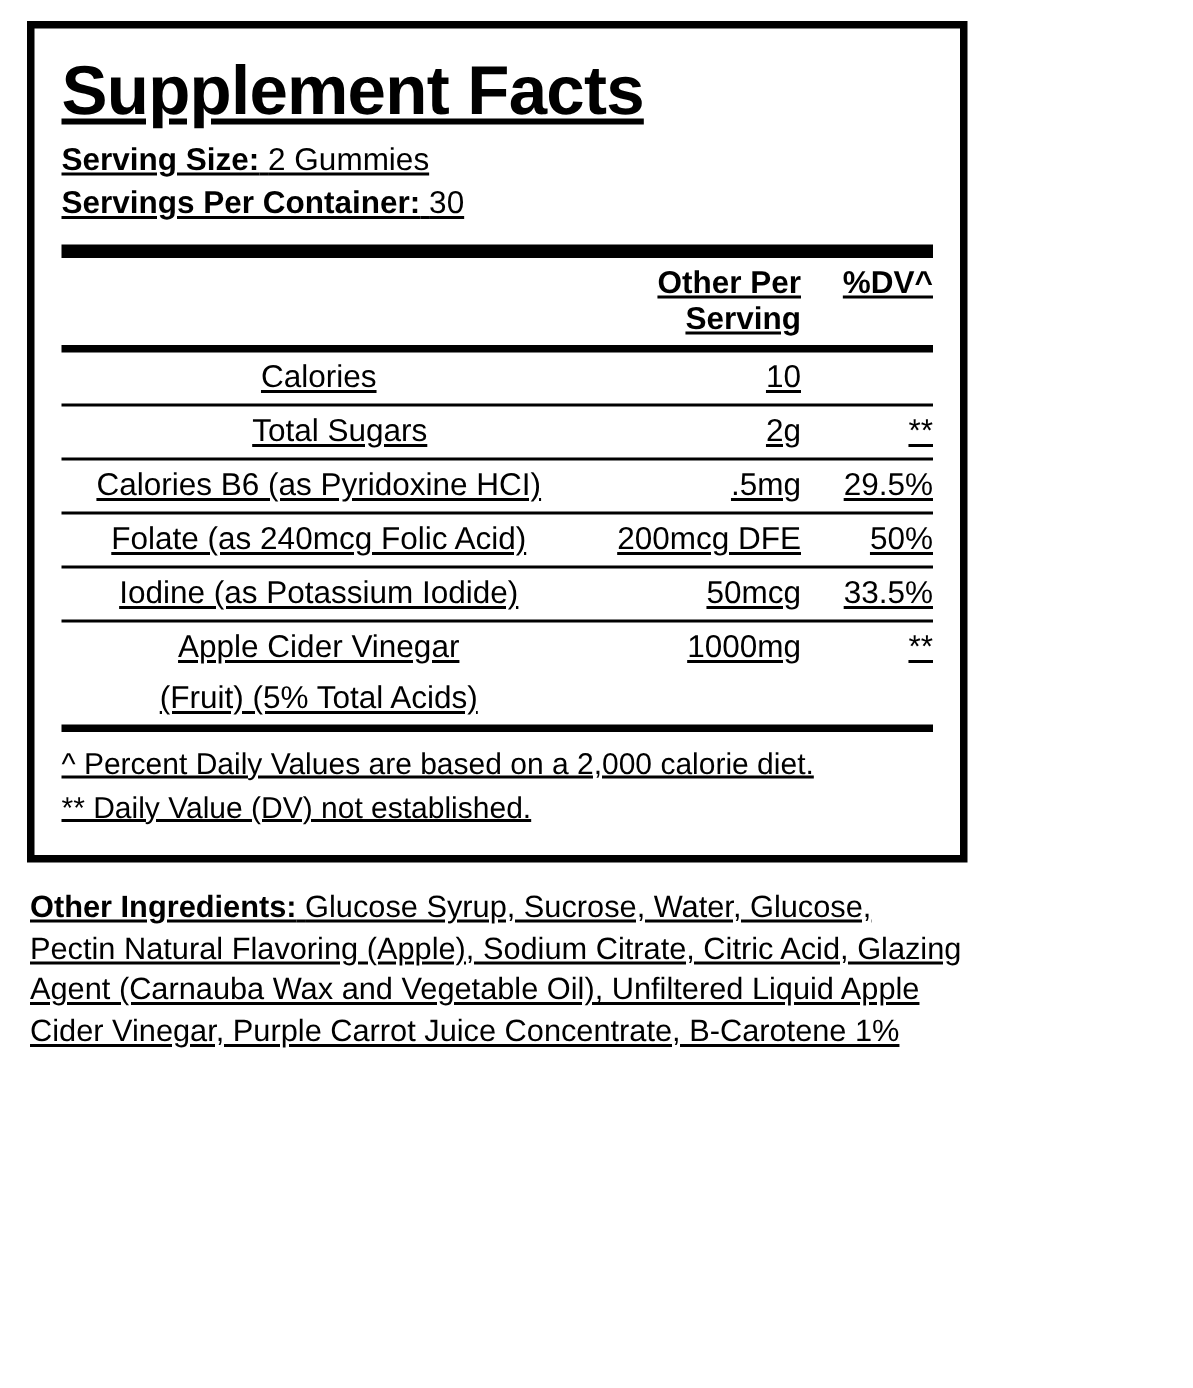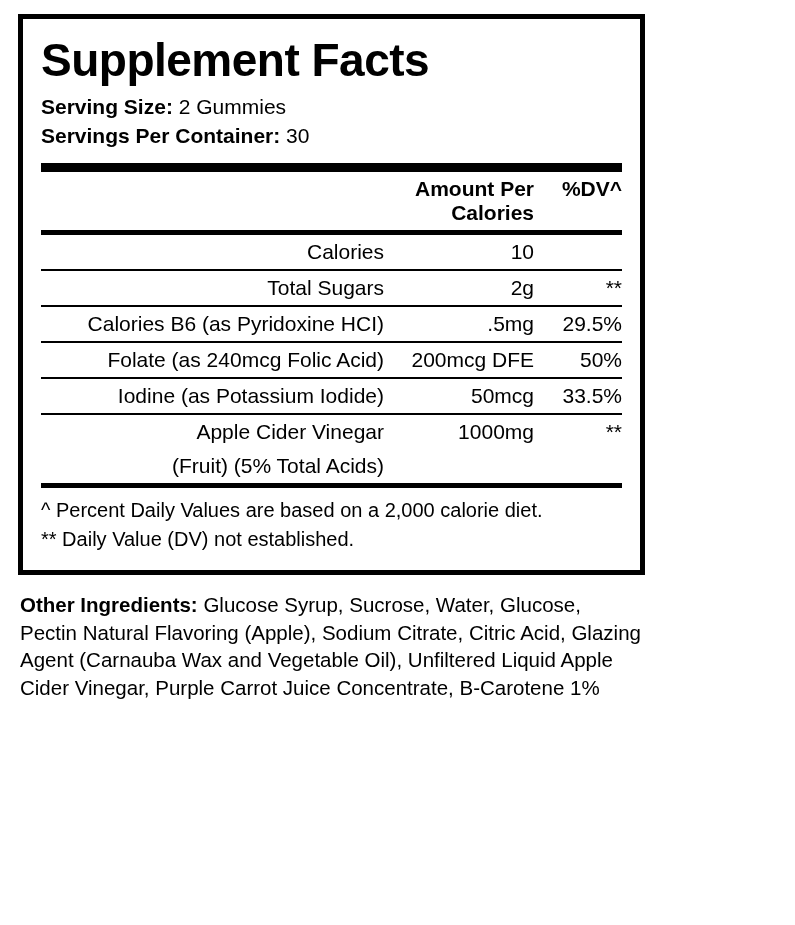--- a/index.html
+++ b/index.html
@@ -13,20 +13,21 @@
     font-family: "Liberation Sans", sans-serif;
     color: #000000;
     -webkit-font-smoothing: antialiased;
   }
   .page {
     position: relative;
     width: 679px;
     height: 925px;
     box-sizing: border-box;
     padding: 14px 34px 0 18px;
+    text-decoration: underline;
   }
 
   
   .panel {
     border: 5px solid #000;
     box-sizing: border-box;
     padding: 14px 18px 16px 18px;
   }
   .sf-title {
     font-size: 46px;
@@ -60,21 +61,21 @@
   }
   table.facts td {
     padding: 5px 0 5px 0;
     vertical-align: baseline;
   }
   .hdr td {
     font-weight: 700;
     padding-top: 7px;
     padding-bottom: 7px;
   }
-  .col-name { text-align: right; width: auto; }
+  .col-name { text-align: center; width: auto; }
   .col-amt  { text-align: right; width: 150px; padding-right: 6px !important; }
   .col-dv   { text-align: right; width: 82px; }
 
   tr.line td { border-top: 2px solid #000; }
   tr.noline td { border-top: none; }
 
   .indent1 { padding-left: 28px !important; }
   .indent2 { padding-left: 56px !important; }
 
   .footnotes {
@@ -109,21 +110,21 @@
       <b>Servings Per Container:</b>
       <span>30</span>
     </div>
 
     <div class="rule-thick"></div>
 
     <table class="facts">
       <tbody>
           <tr class="hdr noline">
         <td class="col-name"></td>
-        <td class="col-amt">Amount Per Calories</td>
+        <td class="col-amt">Other Per Serving</td>
         <td class="col-dv">%DV^</td>
       </tr>
     </tbody>
       </table>
 
     <div class="rule-med"></div>
 
     <table class="facts">
       <tbody>
           <tr class="noline">

